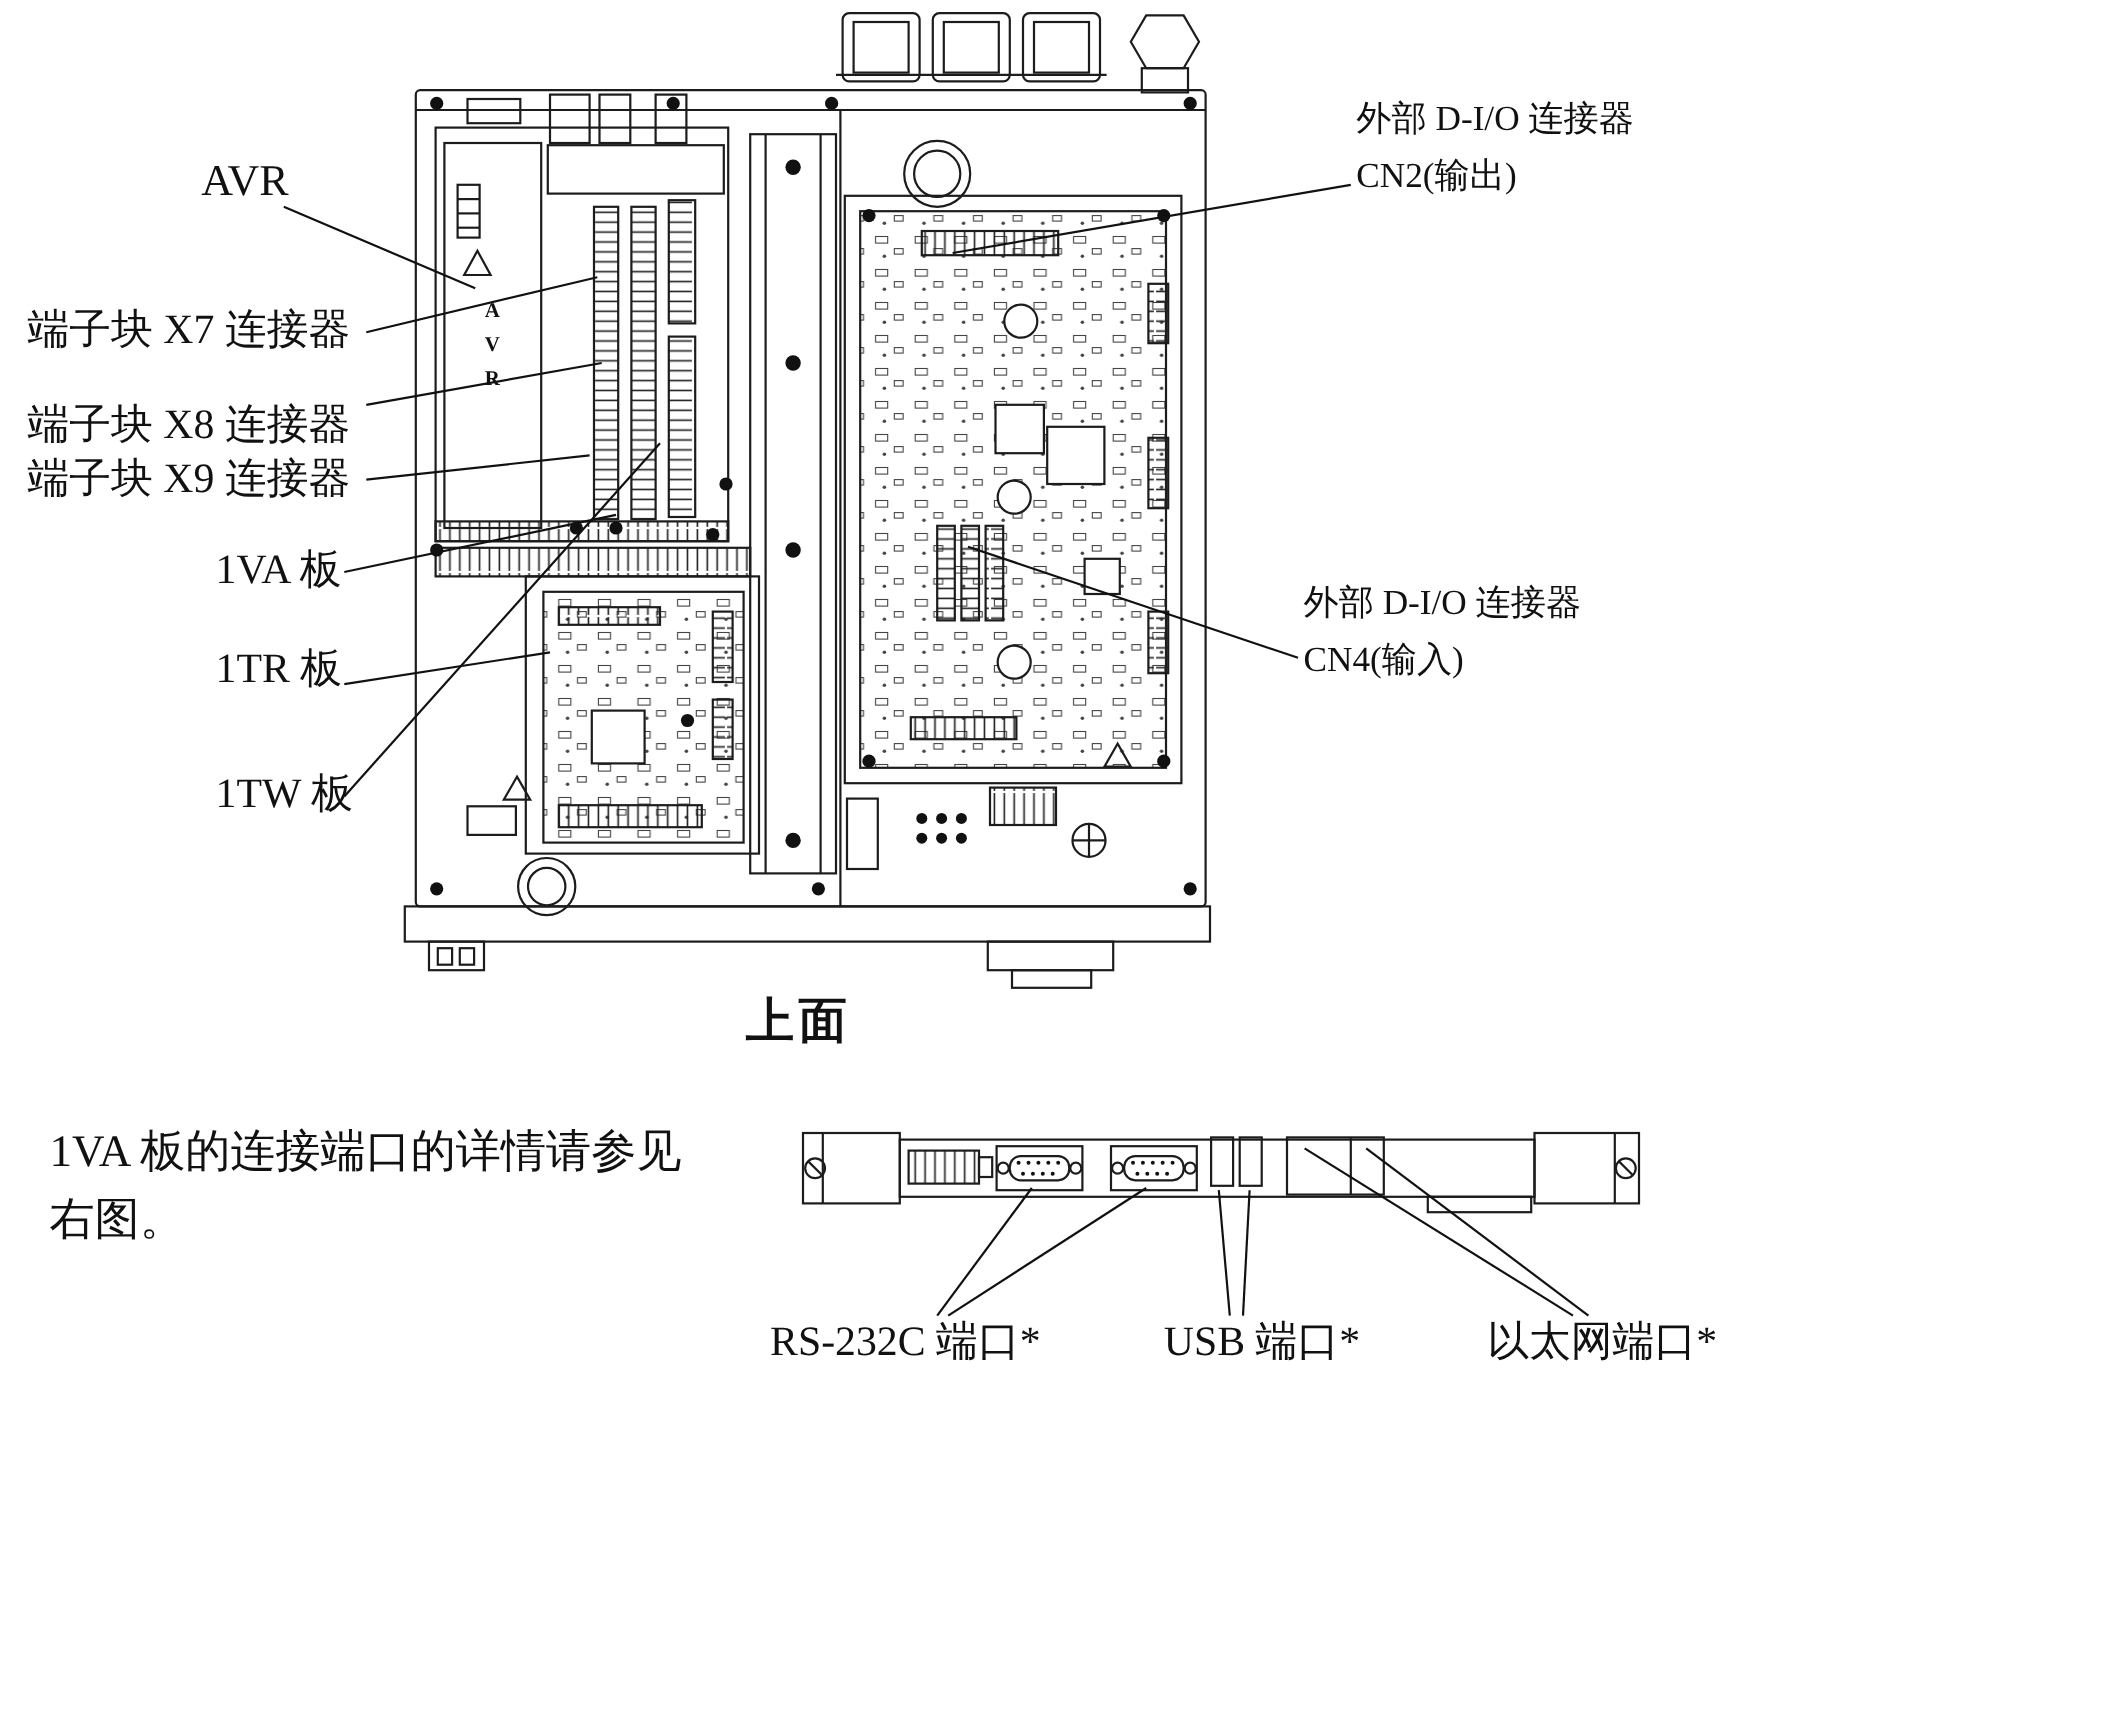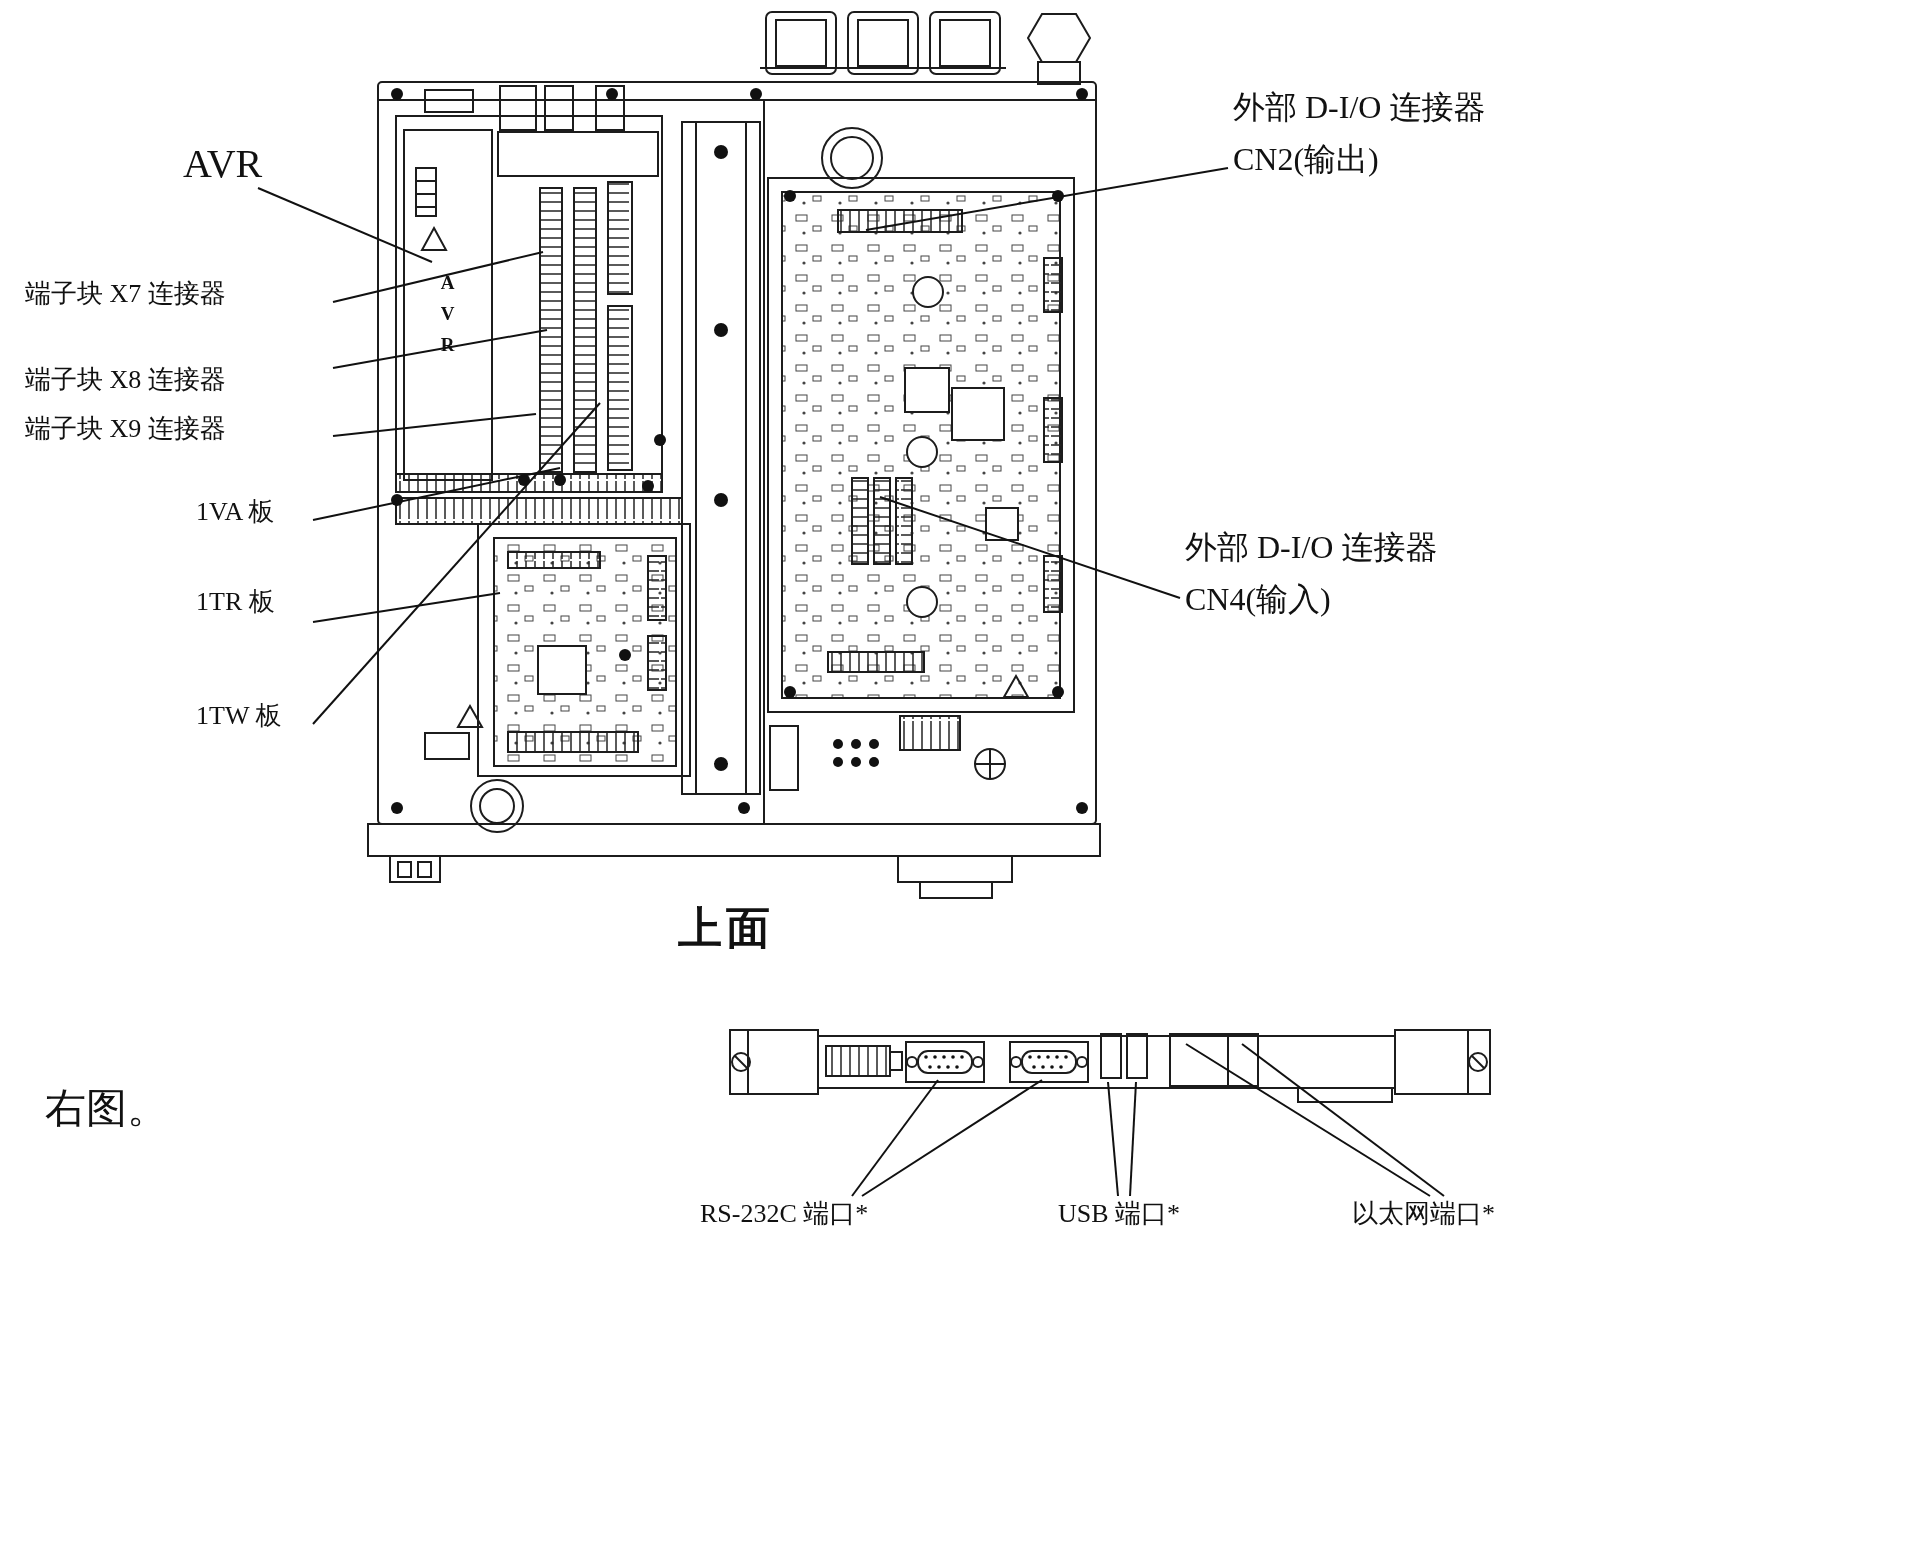--- a/index.html
+++ b/index.html
@@ -1,19 +1,19 @@
 <!DOCTYPE html>
 <html><head>
 <meta charset="utf-8">
 <style>
   html,body{margin:0;padding:0;background:#ffffff;}
   .page{position:relative;width:1925px;height:1555px;background:#ffffff;overflow:hidden;
         font-family:"Liberation Serif","DejaVu Serif",serif;color:#111;}
   .art{position:absolute;left:0;top:0;width:1925px;height:1555px;}
-  .lbl{position:absolute;white-space:nowrap;font-size:26px;line-height:1.2;color:#111;}
+  .lbl{position:absolute;white-space:nowrap;font-size:38px;line-height:1.2;color:#111;}
   .lbl.big{font-size:40px;}
   .lbl.caption{font-size:44px;letter-spacing:4px;font-weight:bold;}
   .lbl.note{font-size:41px;}
   .lbl2{position:absolute;white-space:nowrap;font-size:32px;line-height:1.62;color:#111;}
   .vmark{position:absolute;writing-mode:vertical-lr;text-orientation:upright;
          letter-spacing:10px;font-size:19px;font-weight:600;color:#111;}
 </style>
 </head>
 <body>
 
@@ -273,20 +273,21 @@
 
   <div class="lbl2" style="left:1185px;top:522px">
     <div>外部 D-I/O 连接器</div>
     <div>CN4(输入)</div>
   </div>
 
   <div class="vmark" style="left:436px;top:272px">AVR</div>
 
   <div class="lbl caption" style="left:678px;top:903px">上面</div>
 
+  <div class="lbl note" style="left:45px;top:1022px">1VA 板的连接端口的详情请参见</div>
 
   <div class="lbl note" style="left:45px;top:1084px">右图。</div>
 
   <div class="lbl" style="left:700px;top:1198px">RS-232C 端口*</div>
 
   <div class="lbl" style="left:1058px;top:1198px">USB 端口*</div>
 
   <div class="lbl" style="left:1352px;top:1198px">以太网端口*</div>
 
 </div>

